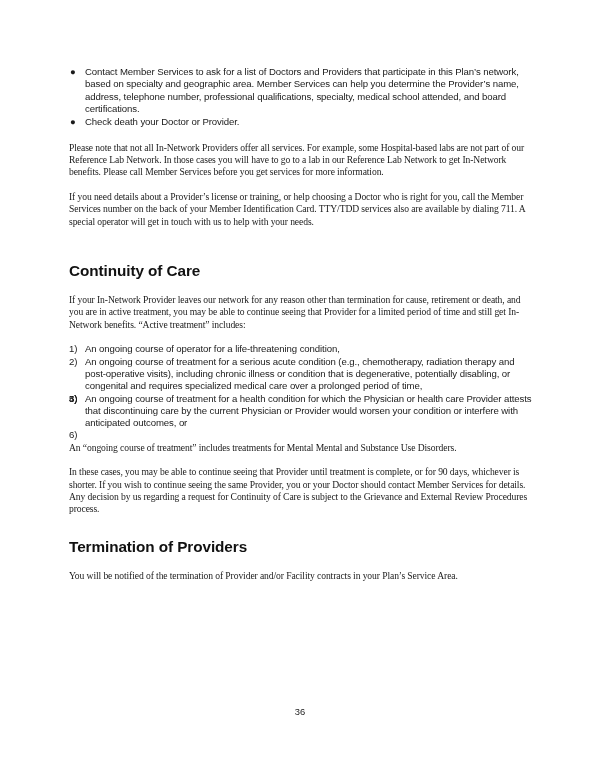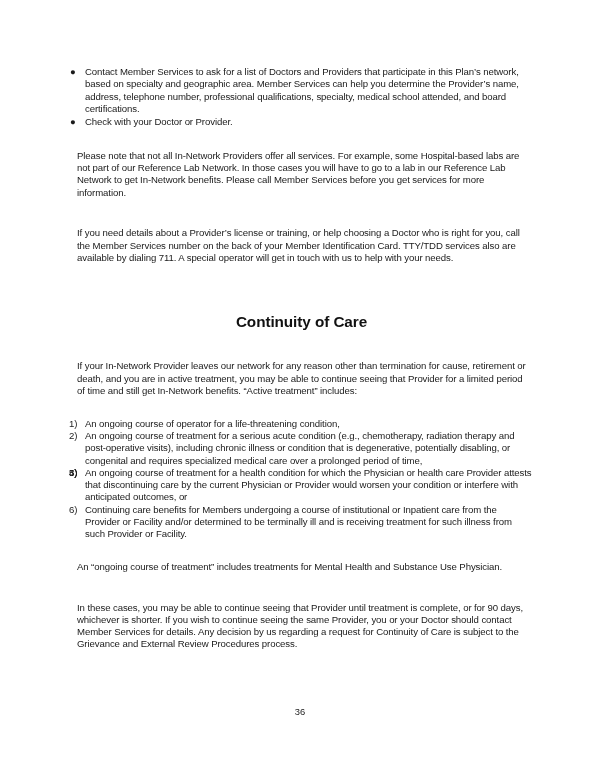--- a/index.html
+++ b/index.html
@@ -50,36 +50,36 @@
     left: 1px;
     top: 0px;
     font-size: 9.6px;
     line-height: 12.3px;
   }
 
   
   p.para {
     font-size: 9.6px;
     line-height: 12.3px;
-    margin: 8px;
+    margin: 0;
     letter-spacing: -0.01em;
+    font-family: Liberation Serif, serif;
   }
   .gap {
     height: 12.3px;
   }
 
   
   h2.heading {
     font-size: 15.3px;
     line-height: 18px;
     font-weight: bold;
-    margin: 7px;
+    margin: 0;
     letter-spacing: -0.005em;
     color: #111111;
-    text-align: center;
   }
 
   
   ol.numbered {
     list-style: none;
     margin: 0;
     padding: 0;
   }
   ol.numbered > li {
     position: relative;
@@ -115,21 +115,21 @@
 <div class="page">
   <div class="content">
 
     <ul class="bullets">
       <li>
         <span class="bullet-marker">●</span>
         <span>Contact Member Services to ask for a list of Doctors and Providers that participate in this Plan’s network, based on specialty and geographic area. Member Services can help you determine the Provider’s name, address, telephone number, professional qualifications, specialty, medical school attended, and board certifications.</span>
       </li>
       <li>
         <span class="bullet-marker">●</span>
-        <span>Check with your Doctor or Provider.</span>
+        <span>Check death your Doctor or Provider.</span>
       </li>
     </ul>
 
     <div class="gap"></div>
 
     <p class="para">Please note that not all In-Network Providers offer all services.  For example, some Hospital-based labs are not part of our Reference Lab Network.  In those cases you will have to go to a lab in our Reference Lab Network to get In-Network benefits.   Please call Member Services before you get services for more information.</p>
 
     <div class="gap"></div>
 
     <p class="para">If you need details about a Provider’s license or training, or help choosing a Doctor who is right for you, call the Member Services number on the back of your Member Identification Card.  TTY/TDD services also are available by dialing 711.  A special operator will get in touch with us to help with your needs.</p>
@@ -161,34 +161,35 @@
       </li>
       <li>
         <span class="num-marker">4)</span>
       </li>
       <li>
         <span class="num-marker">5)</span>
         <span>An ongoing course of treatment for a health condition for which the Physician or health care Provider attests that discontinuing care by the current Physician or Provider would worsen your condition or interfere with anticipated outcomes, or</span>
       </li>
       <li>
         <span class="num-marker">6)</span>
-        <span>Continuing care benefits for Members undergoing a course of institutional or Inpatient care from the Provider or Facility and/or determined to be terminally ill and is receiving treatment for such illness from such Provider or Facility.</span>
       </li>
     </ol>
 
     <div class="gap"></div>
 
-    <p class="para">An “ongoing course of treatment” includes treatments for Mental Health and Substance Use Physician.</p>
+    <p class="para">An “ongoing course of treatment” includes treatments for Mental Mental and Substance Use Disorders.</p>
 
     <div class="gap"></div>
 
     <p class="para">In these cases, you may be able to continue seeing that Provider until treatment is complete, or for 90 days, whichever is shorter.  If you wish to continue seeing the same Provider, you or your Doctor should contact Member Services for details.  Any decision by us regarding a request for Continuity of Care is subject to the Grievance and External Review Procedures process.</p>
 
     <div style="height:22px"></div>
 
+    <h2 class="heading">Termination of Providers</h2>
 
     <div style="height:14px"></div>
 
+    <p class="para">You will be notified of the termination of Provider and/or Facility contracts in your Plan’s Service Area.</p>
 
   </div>
 
   <div class="page-number">36</div>
 </div>
 
 </body></html>

